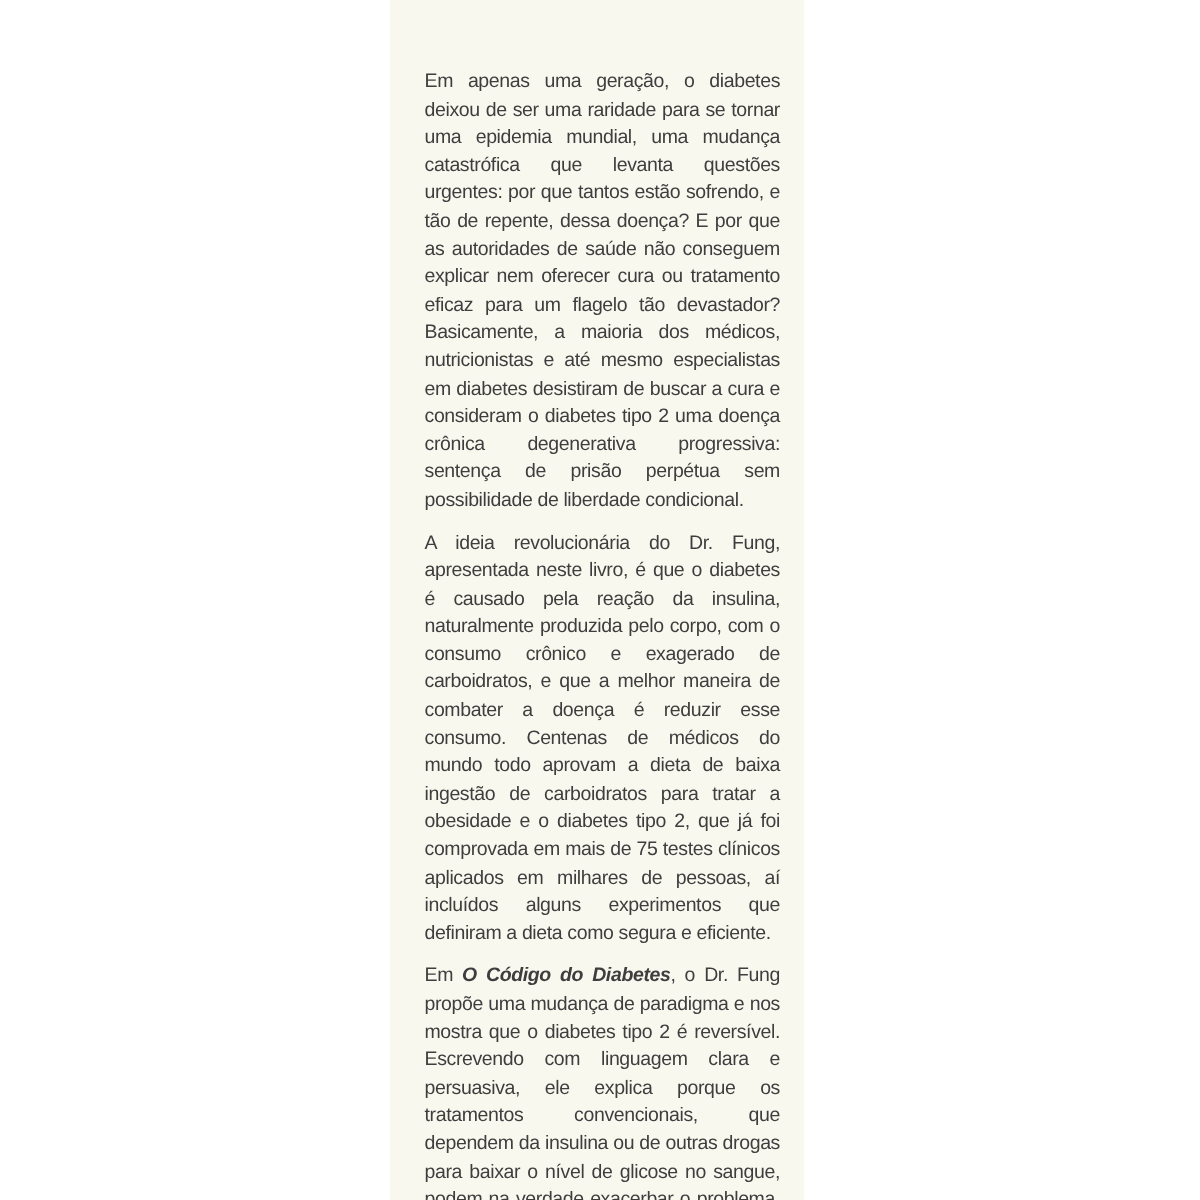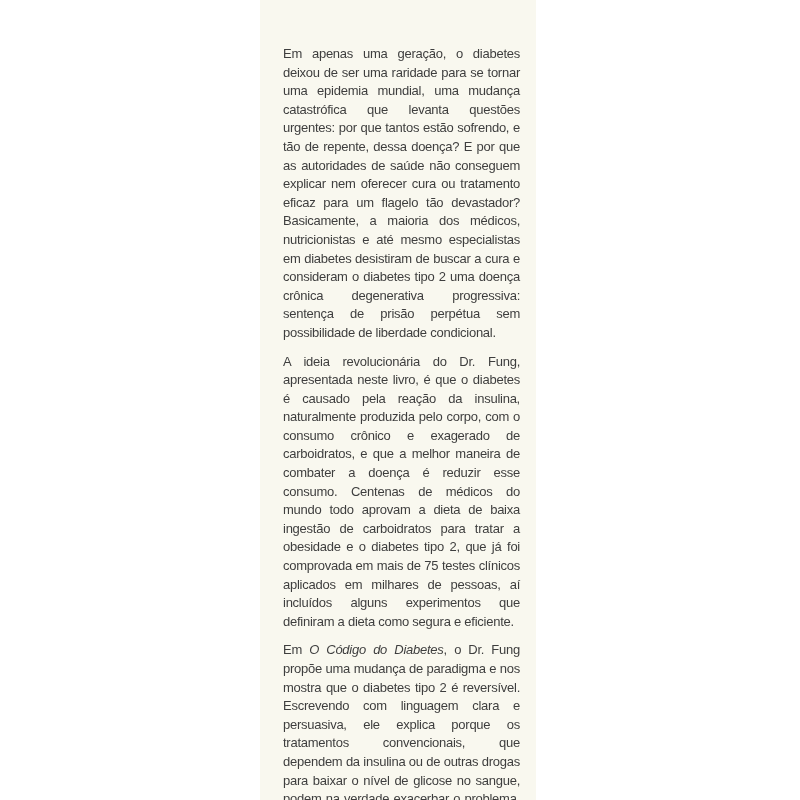--- a/index.html
+++ b/index.html
@@ -37,21 +37,21 @@
     letter-spacing: -0.25px;
     color: #3e3e3e;
     -webkit-hyphens: manual;
     hyphens: manual;
   }
   .seg-normal {
     font-style: normal;
     font-weight: normal;
   }
   .seg-bold-italic {
-    font-weight: normal;
+    font-weight: bold;
     font-style: italic;
   }
 </style>
 </head>
 <body>
 
 <div class="page" style="background: rgb(255, 255, 255);">
   <div class="flap-panel" style="background: rgb(249, 248, 239);">
     <div class="text-column">
         <p style="color: rgb(62, 62, 62);"><span class="seg-normal">Em apenas uma geração, o diabetes deixou de ser uma raridade para se tornar uma epi­demia mundial, uma mudança catastrófica que levanta questões urgentes: por que tan­tos estão sofrendo, e tão de repente, dessa doença? E por que as autoridades de saúde não conseguem explicar nem oferecer cura ou tratamento eficaz para um flagelo tão de­vastador? Basicamente, a maioria dos médi­cos, nutricionistas e até mesmo especialistas em diabetes desistiram de buscar a cura e consideram o diabetes tipo 2 uma doença crônica degenerativa progressiva: sentença de prisão perpétua sem possibilidade de li­berdade condicional.</span></p>

